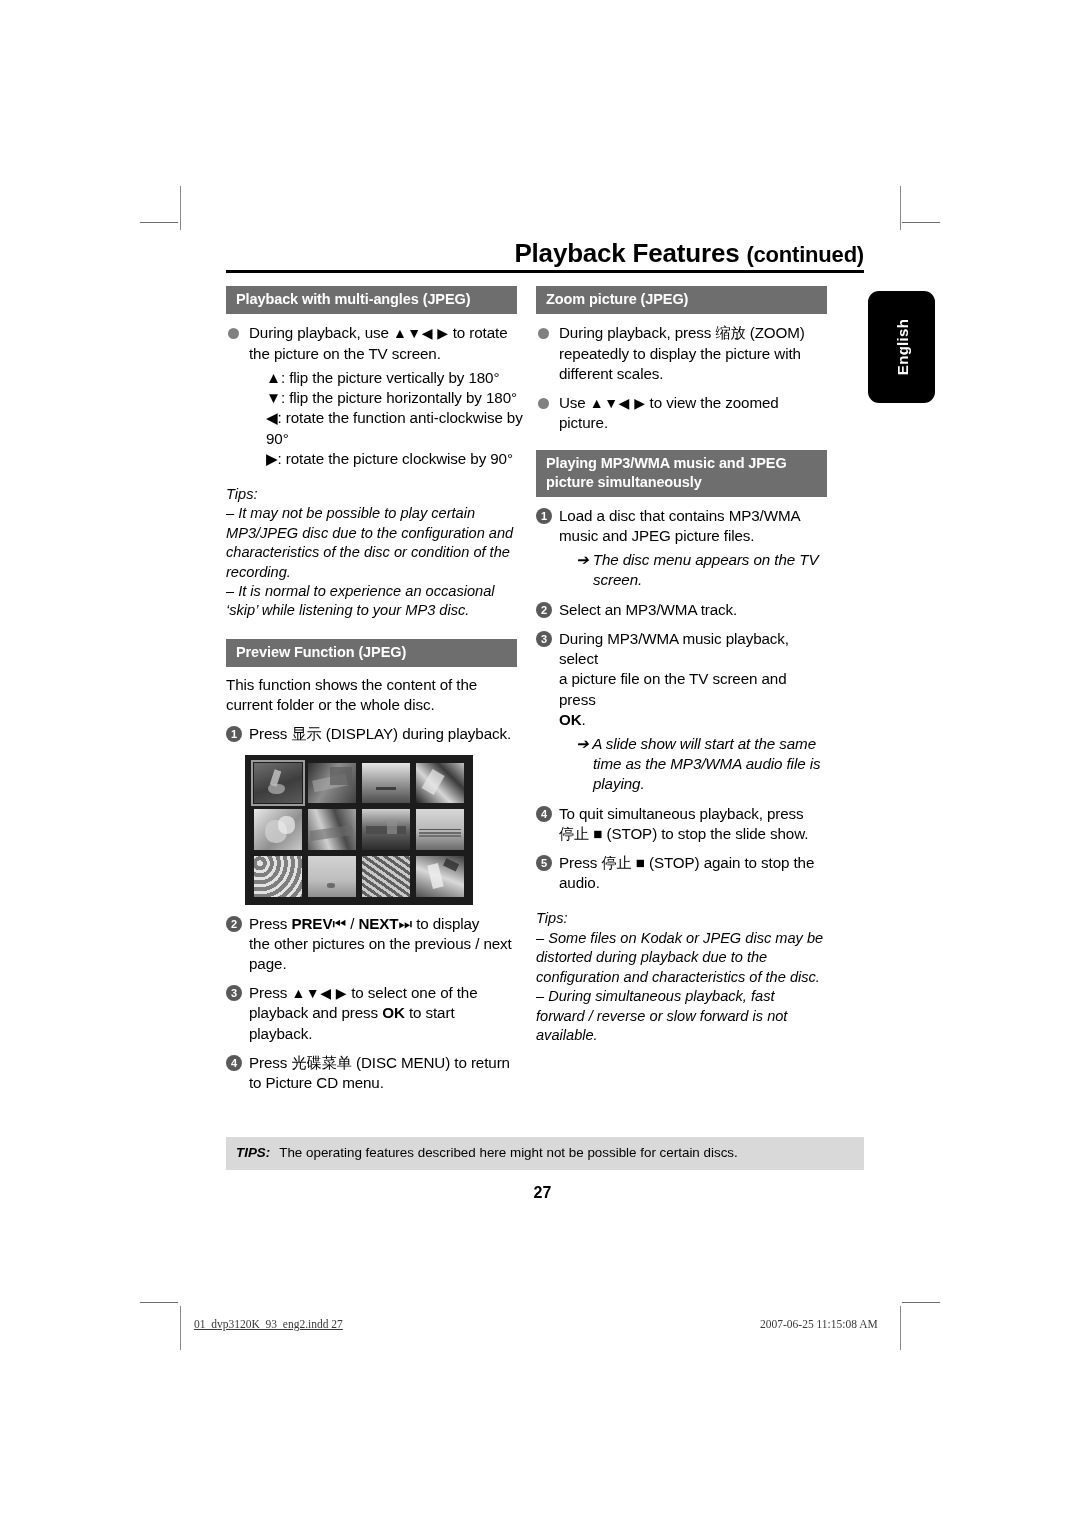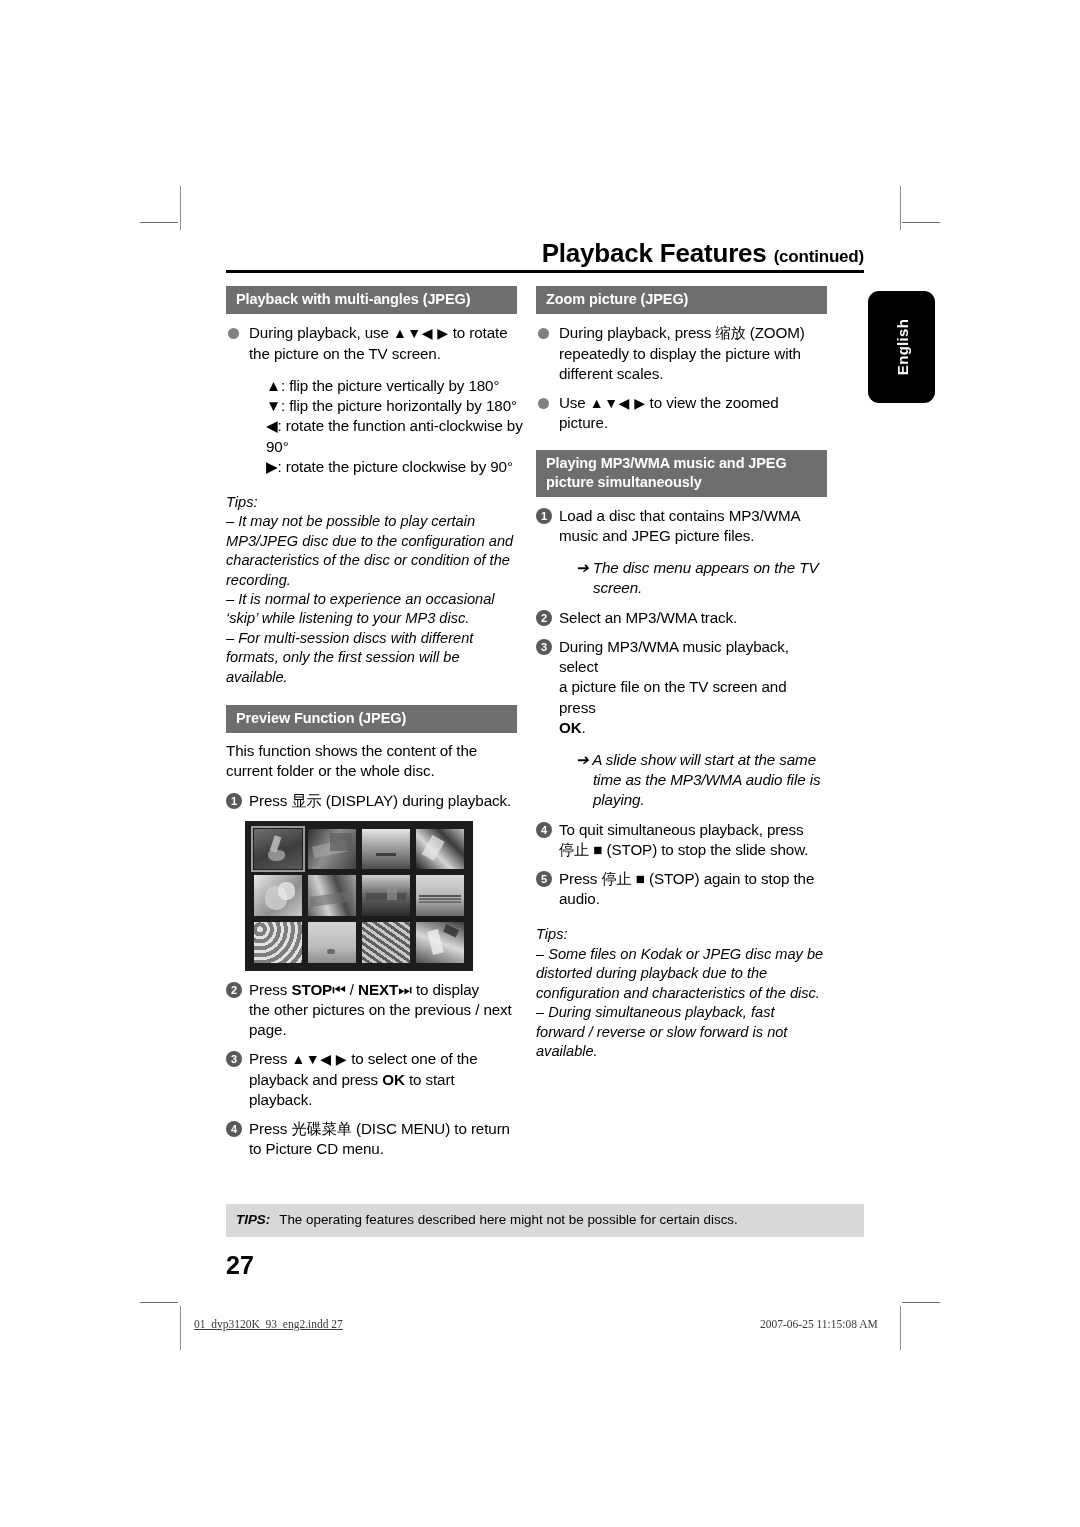--- a/index.html
+++ b/index.html
@@ -47,21 +47,21 @@
   
   .runhead {
     text-align: right;
     font-size: 26px;
     font-weight: bold;
     letter-spacing: -0.2px;
     line-height: 1.05;
     padding-bottom: 3px;
   }
   .runhead .cont {
-    font-size: 17px;
+    font-size: 22px;
     font-weight: bold;
   }
   .runhead-rule {
     border-bottom: 3px solid #000;
     margin-bottom: 13px;
   }
 
   
   .cols {
     display: flex;
@@ -118,21 +118,21 @@
     border-radius: 50%;
     background: #595959;
     color: #fff;
     font-size: 11px;
     font-weight: bold;
     line-height: 16px;
     text-align: center;
   }
 
   .indent-lines {
-    margin-top: 12px;
+    margin-top: 4px;
     padding-left: 17px;
   }
   .indent-lines div { white-space: nowrap; }
   .indent-lines div.wrap { white-space: normal; font-style: italic; }
 
   .tips {
     font-style: italic;
     font-size: 14.6px;
     line-height: 1.33;
     margin-top: 16px;
@@ -180,22 +180,22 @@
     line-height: 1.35;
     display: flex;
     gap: 9px;
   }
   .tipsbox .lead {
     font-weight: bold;
     font-style: italic;
     white-space: nowrap;
   }
   .pageno {
-    text-align: left;
-    font-size: 25px;
+    text-align: center;
+    font-size: 16px;
     font-weight: bold;
     margin-top: 14px;
     padding-right: 5px;
   }
 
   
   .sidetab {
     position: absolute;
     left: 868px;
     top: 291px;
@@ -271,21 +271,20 @@
             <div>90°</div>
             <div>▶: rotate the picture clockwise by 90°</div>
           </div>
         </div>
       </div>
 
       <div class="tips">
         <p class="lbl">Tips:</p>
         <p>– It may not be possible to play certain MP3/JPEG disc due to the configuration and characteristics of the disc or condition of the recording.</p>
         <p>– It is normal to experience an occasional ‘skip’ while listening to your MP3 disc.</p>
-        <p>– For multi-session discs with different formats, only the first session will be available.</p>
       </div>
 
       <div style="height:18px"></div>
 
       <div class="sechead">Preview Function (JPEG)</div>
 
       <div class="body">
         <p class="plain">This function shows the content of the current folder or the whole disc.</p>
 
         <div class="para">
@@ -337,21 +336,21 @@
           </div>
           <div class="thumb" style="background:linear-gradient(200deg,#3a3a3a,#d9d9d9 50%,#4f4f4f)">
             <i style="left:30%;top:20%;width:22%;height:60%;background:#efefef;transform:rotate(-14deg);opacity:.8"></i>
             <i style="left:58%;top:12%;width:30%;height:20%;background:#2e2e2e;transform:rotate(25deg);opacity:.8"></i>
           </div>
         </div>
 
         <div class="para">
           <span class="num">2</span>
           <span>Press</span>
-          <b>STOP</b><span>⏮</span>
+          <b>PREV</b><span>⏮</span>
           <span>/</span>
           <b>NEXT</b><span>⏭</span>
           <span>to display</span><br>
           <span>the other pictures on the previous / next</span><br>
           <span>page.</span>
         </div>
 
         <div class="para">
           <span class="num">3</span>
           <span>Press</span>

